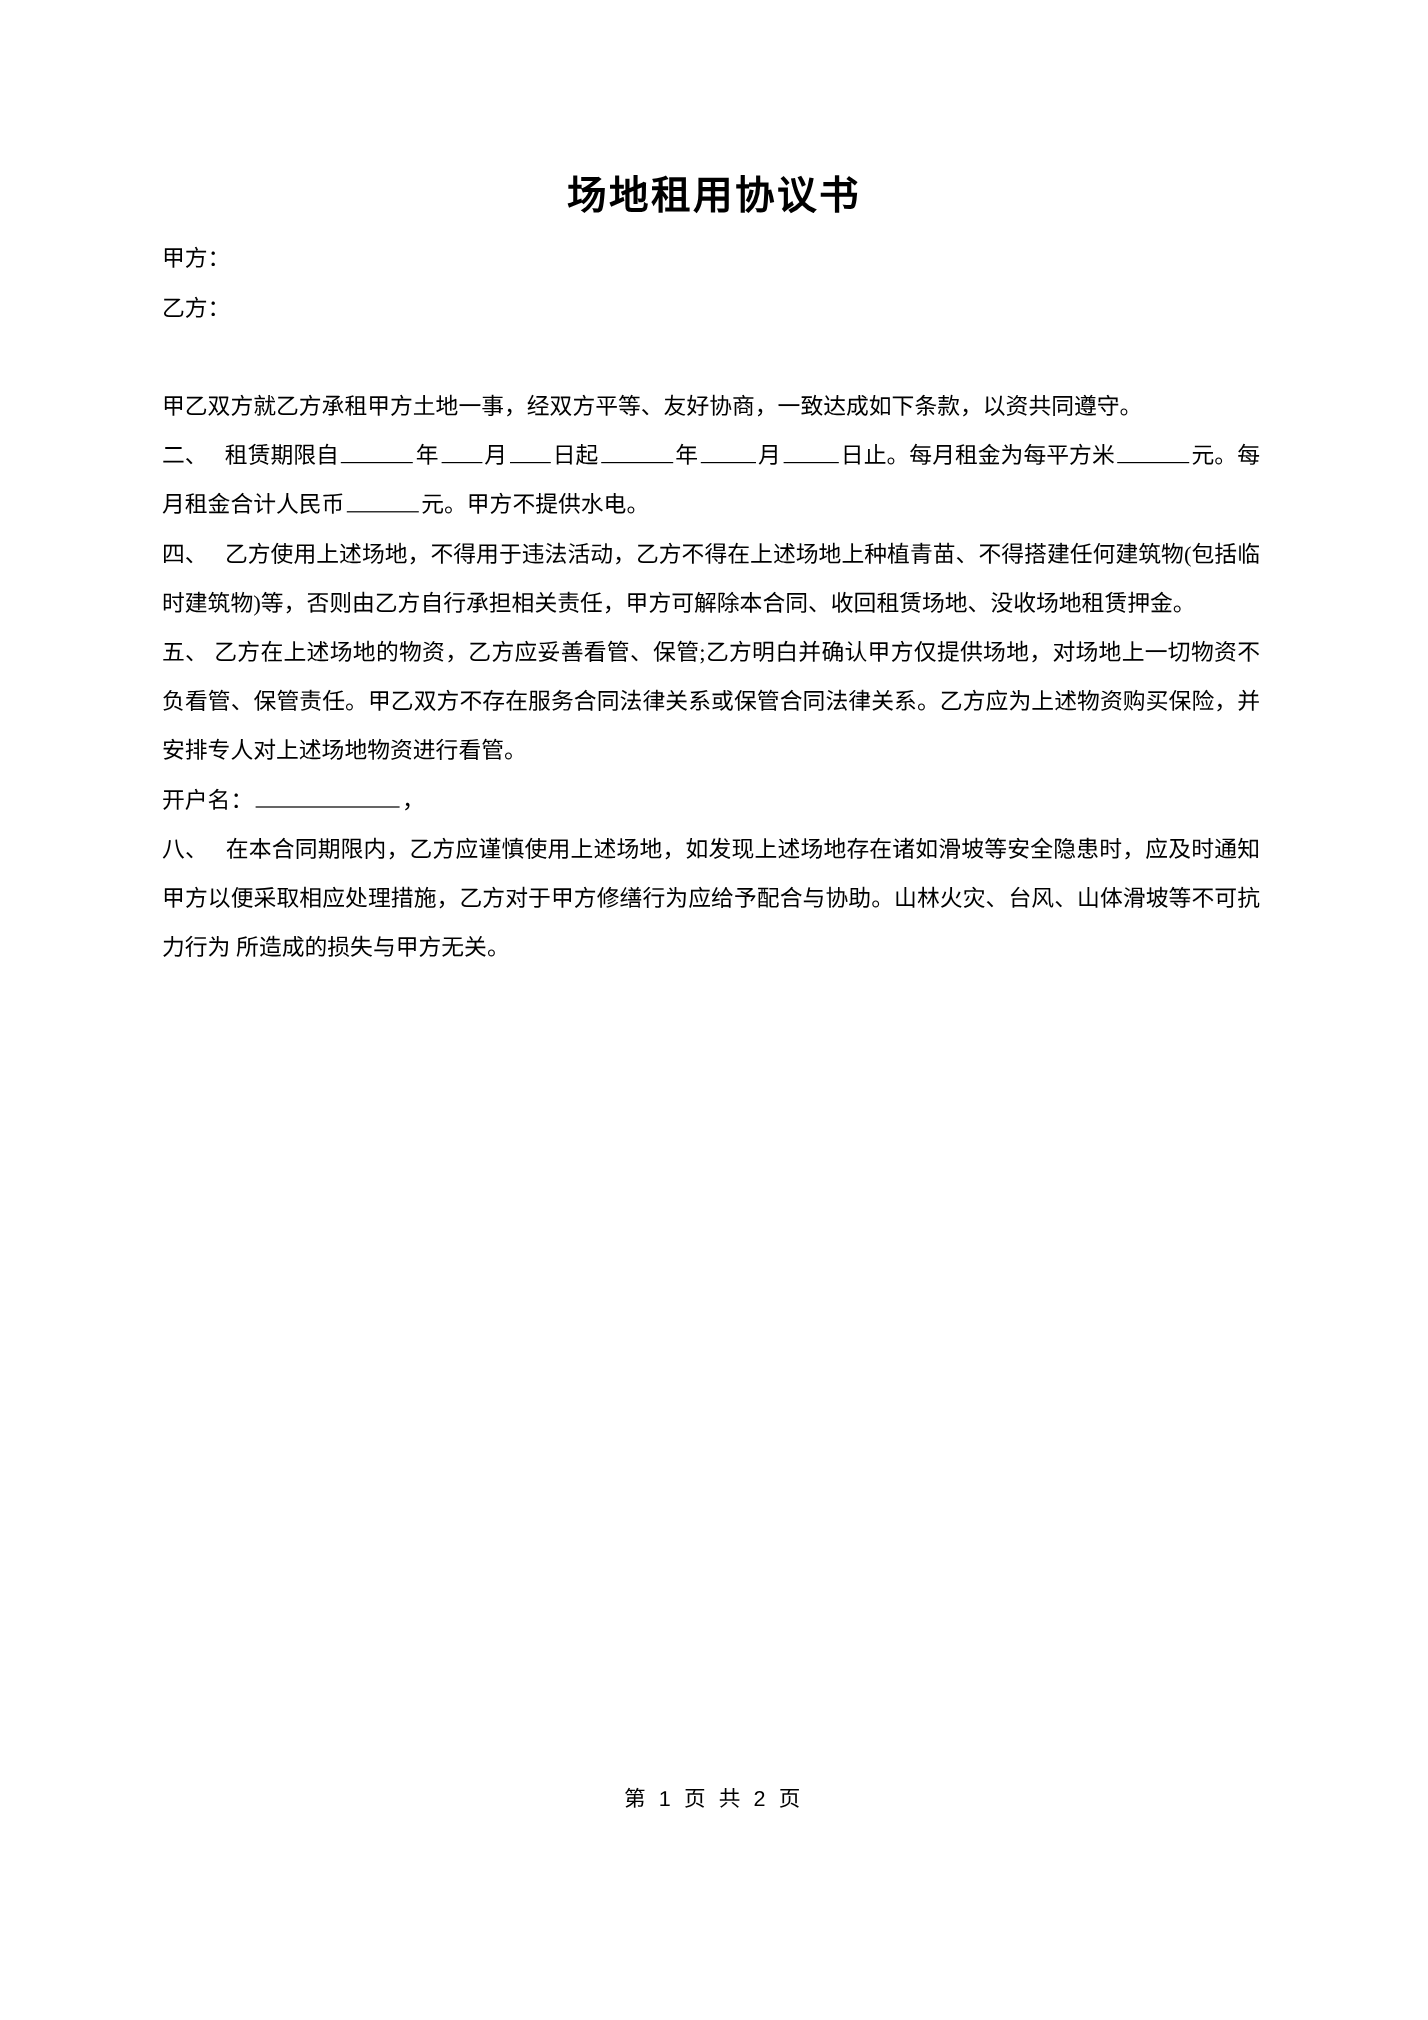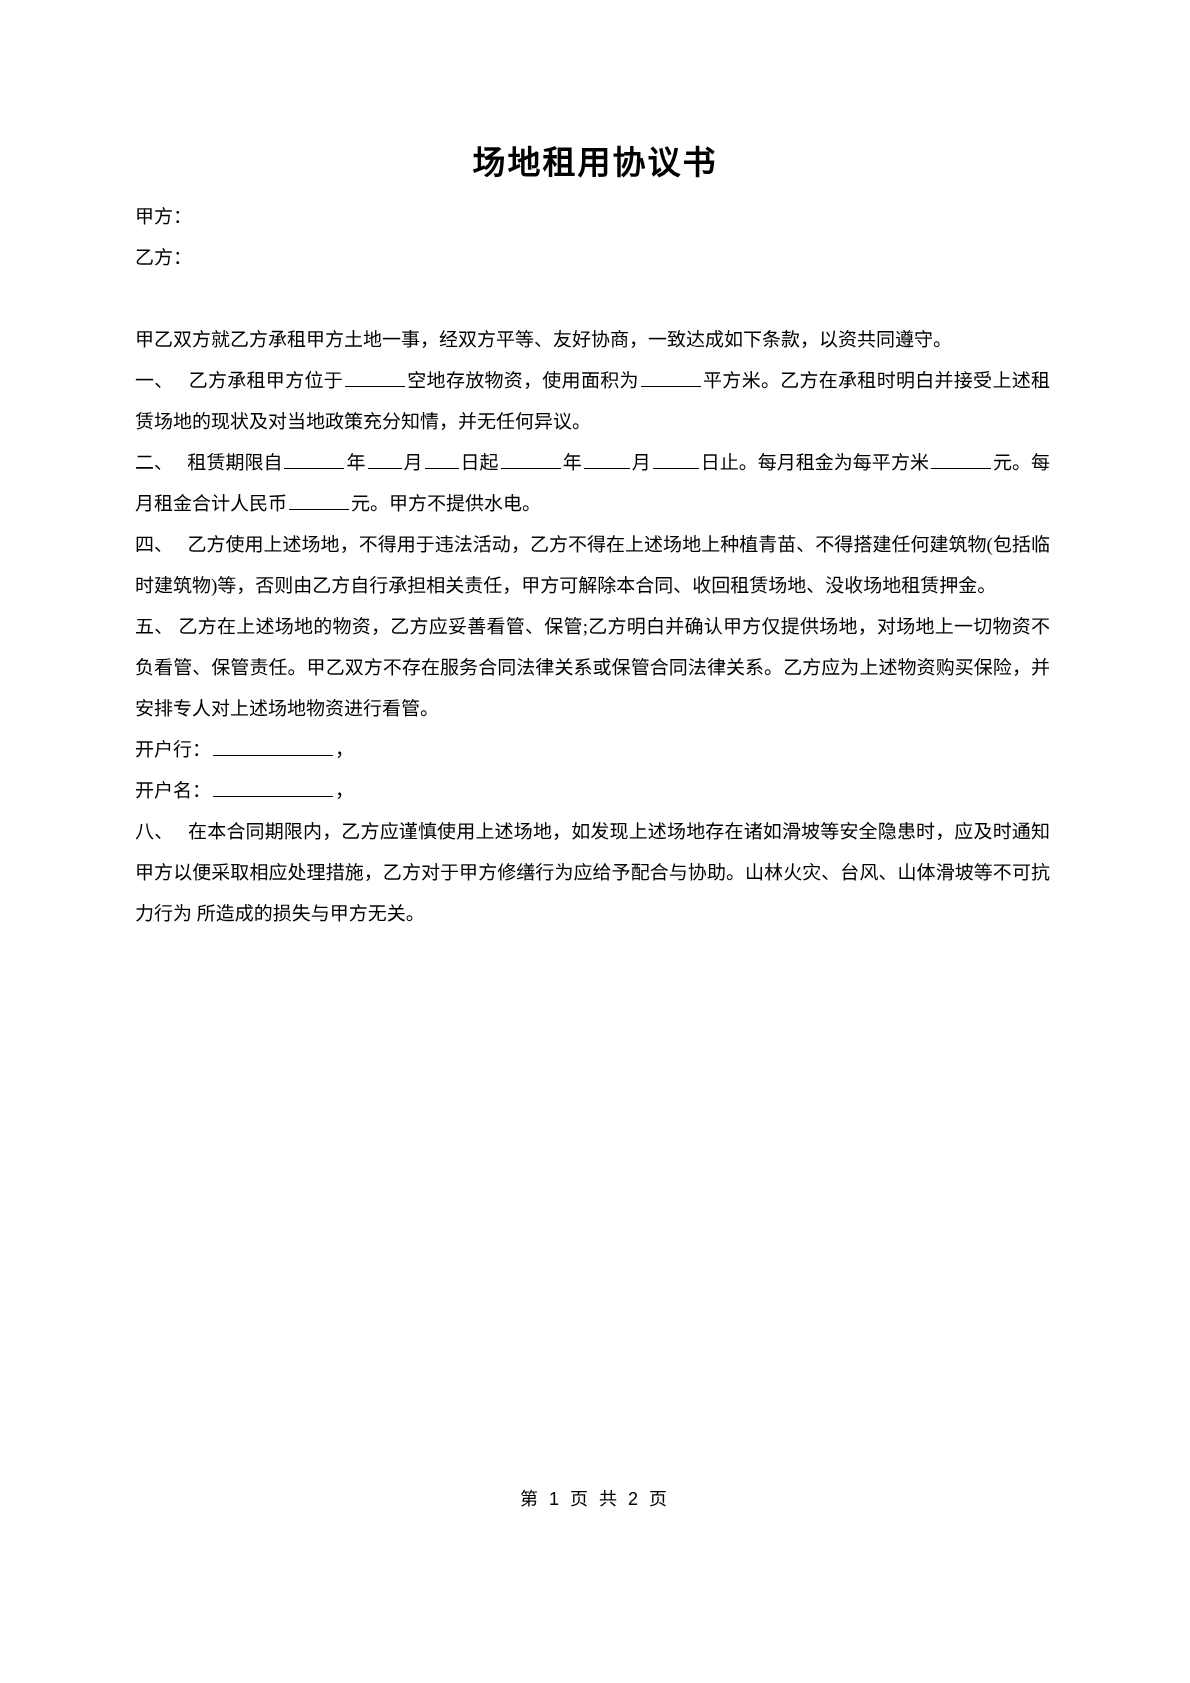--- a/index.html
+++ b/index.html
@@ -85,25 +85,20 @@
 
   <div class="body-block">
 
     <p class="para">甲方：</p>
     <p class="para">乙方：</p>
 
     <div class="spacer-line"></div>
 
     <p class="para">甲乙双方就乙方承租甲方土地一事，经双方平等、友好协商，一致达成如下条款，以资共同遵守。</p>
 
-    <p class="para">
-      <span>一、</span>
-      &nbsp;
-      <span>乙方承租甲方位于</span><span class="blank b-60"></span><span>空地存放物资，使用面积为</span><span class="blank b-60"></span><span>平方米。乙方在承租时明白并接受上述租赁场地的现状及对当地政策充分知情，并无任何异议。</span>
-    </p>
 
     <p class="para">
       <span>二、</span>
       &nbsp;
       <span>租赁期限自</span><span class="blank b-60"></span><span>年</span><span class="blank b-34"></span><span>月</span><span class="blank b-34"></span><span>日起</span><span class="blank b-60"></span><span>年</span><span class="blank b-46"></span><span>月</span><span class="blank b-46"></span><span>日止。每月租金为每平方米</span><span class="blank b-60"></span><span>元。每月租金合计人民币</span><span class="blank b-60"></span><span>元。甲方不提供水电。</span>
     </p>
 
 
     <p class="para">
       <span>四、</span>
@@ -111,23 +106,20 @@
       <span>乙方使用上述场地，不得用于违法活动，乙方不得在上述场地上种植青苗、不得搭建任何建筑物(包括临时建筑物)等，否则由乙方自行承担相关责任，甲方可解除本合同、收回租赁场地、没收场地租赁押金。</span>
     </p>
 
     <p class="para">
       <span>五、</span>
       <span>乙方在上述场地的物资，乙方应妥善看管、保管;乙方明白并确认甲方仅提供场地，对场地上一切物资不负看管、保管责任。甲乙双方不存在服务合同法律关系或保管合同法律关系。乙方应为上述物资购买保险，并安排专人对上述场地物资进行看管。</span>
     </p>
 
 
 
-    <p class="para acct-line">
-      <span>开户行：</span><span class="blank b-120"></span><span>，</span>
-    </p>
 
     <p class="para acct-line">
       <span>开户名：</span><span class="blank b-120"></span><span>，</span>
     </p>
 
 
     <p class="para">
       <span>八、</span>
       &nbsp;
       <span>在本合同期限内，乙方应谨慎使用上述场地，如发现上述场地存在诸如滑坡等安全隐患时，应及时通知甲方以便采取相应处理措施，乙方对于甲方修缮行为应给予配合与协助。山林火灾、台风、山体滑坡等不可抗力行为 所造成的损失与甲方无关。</span>

